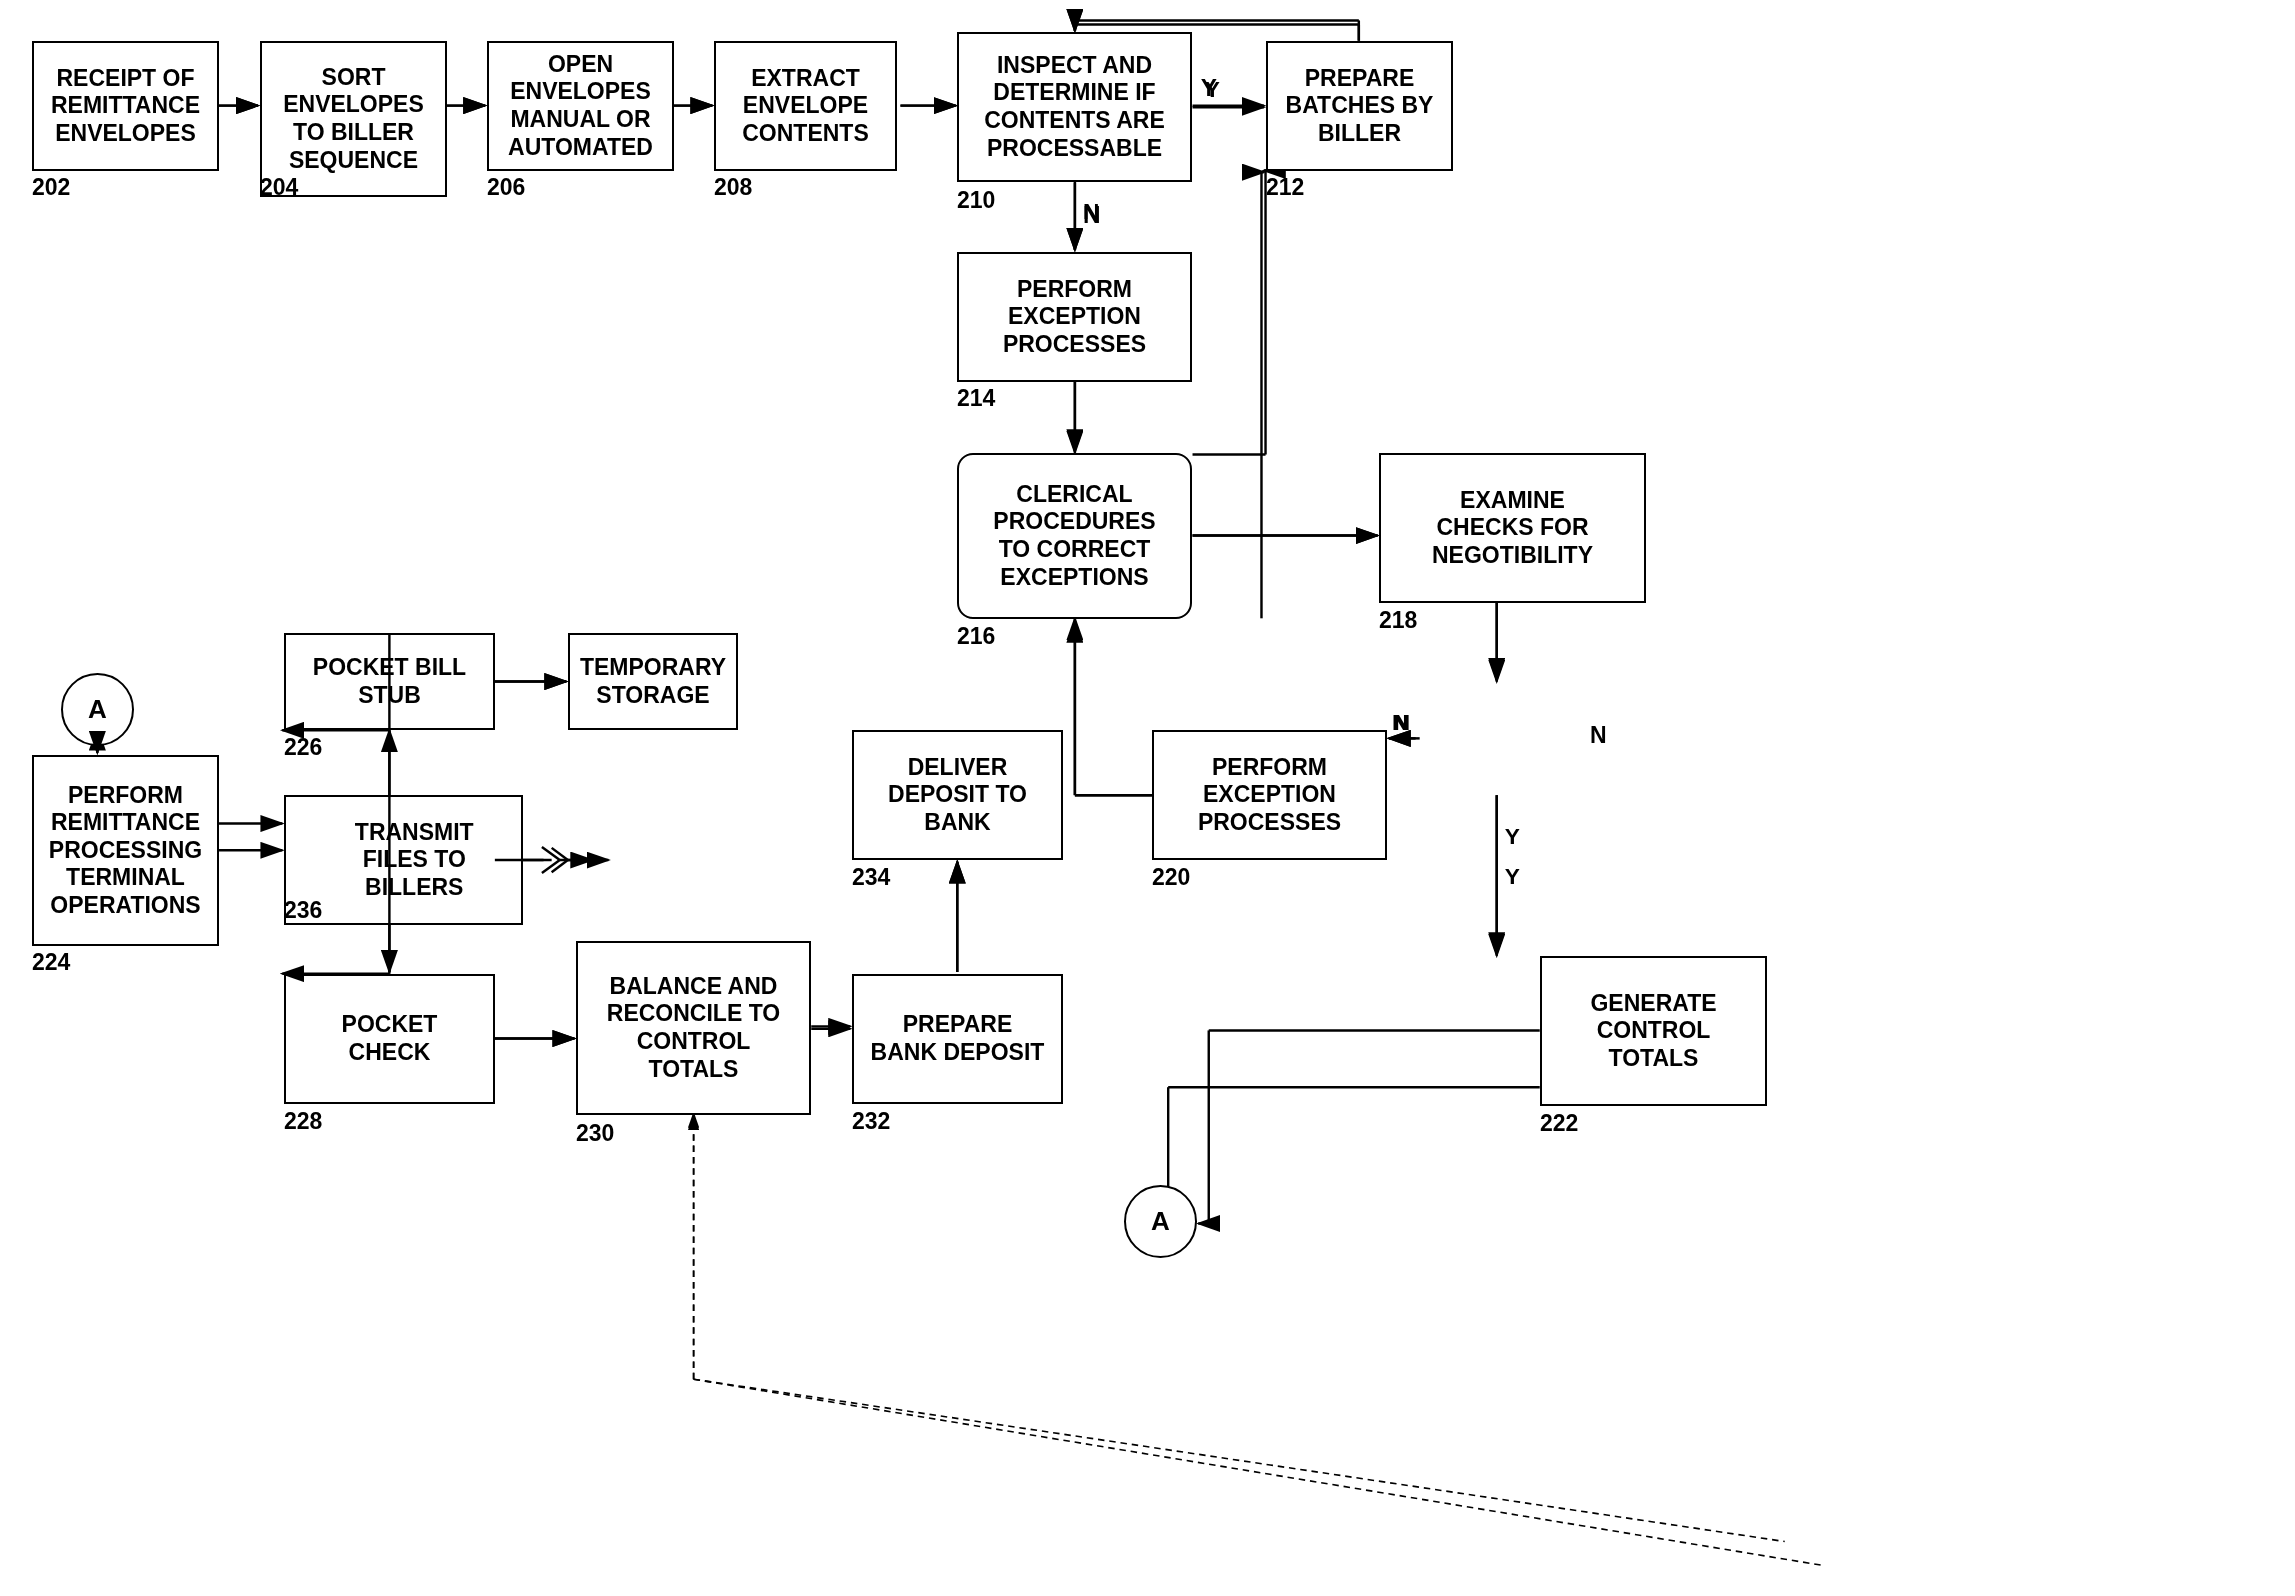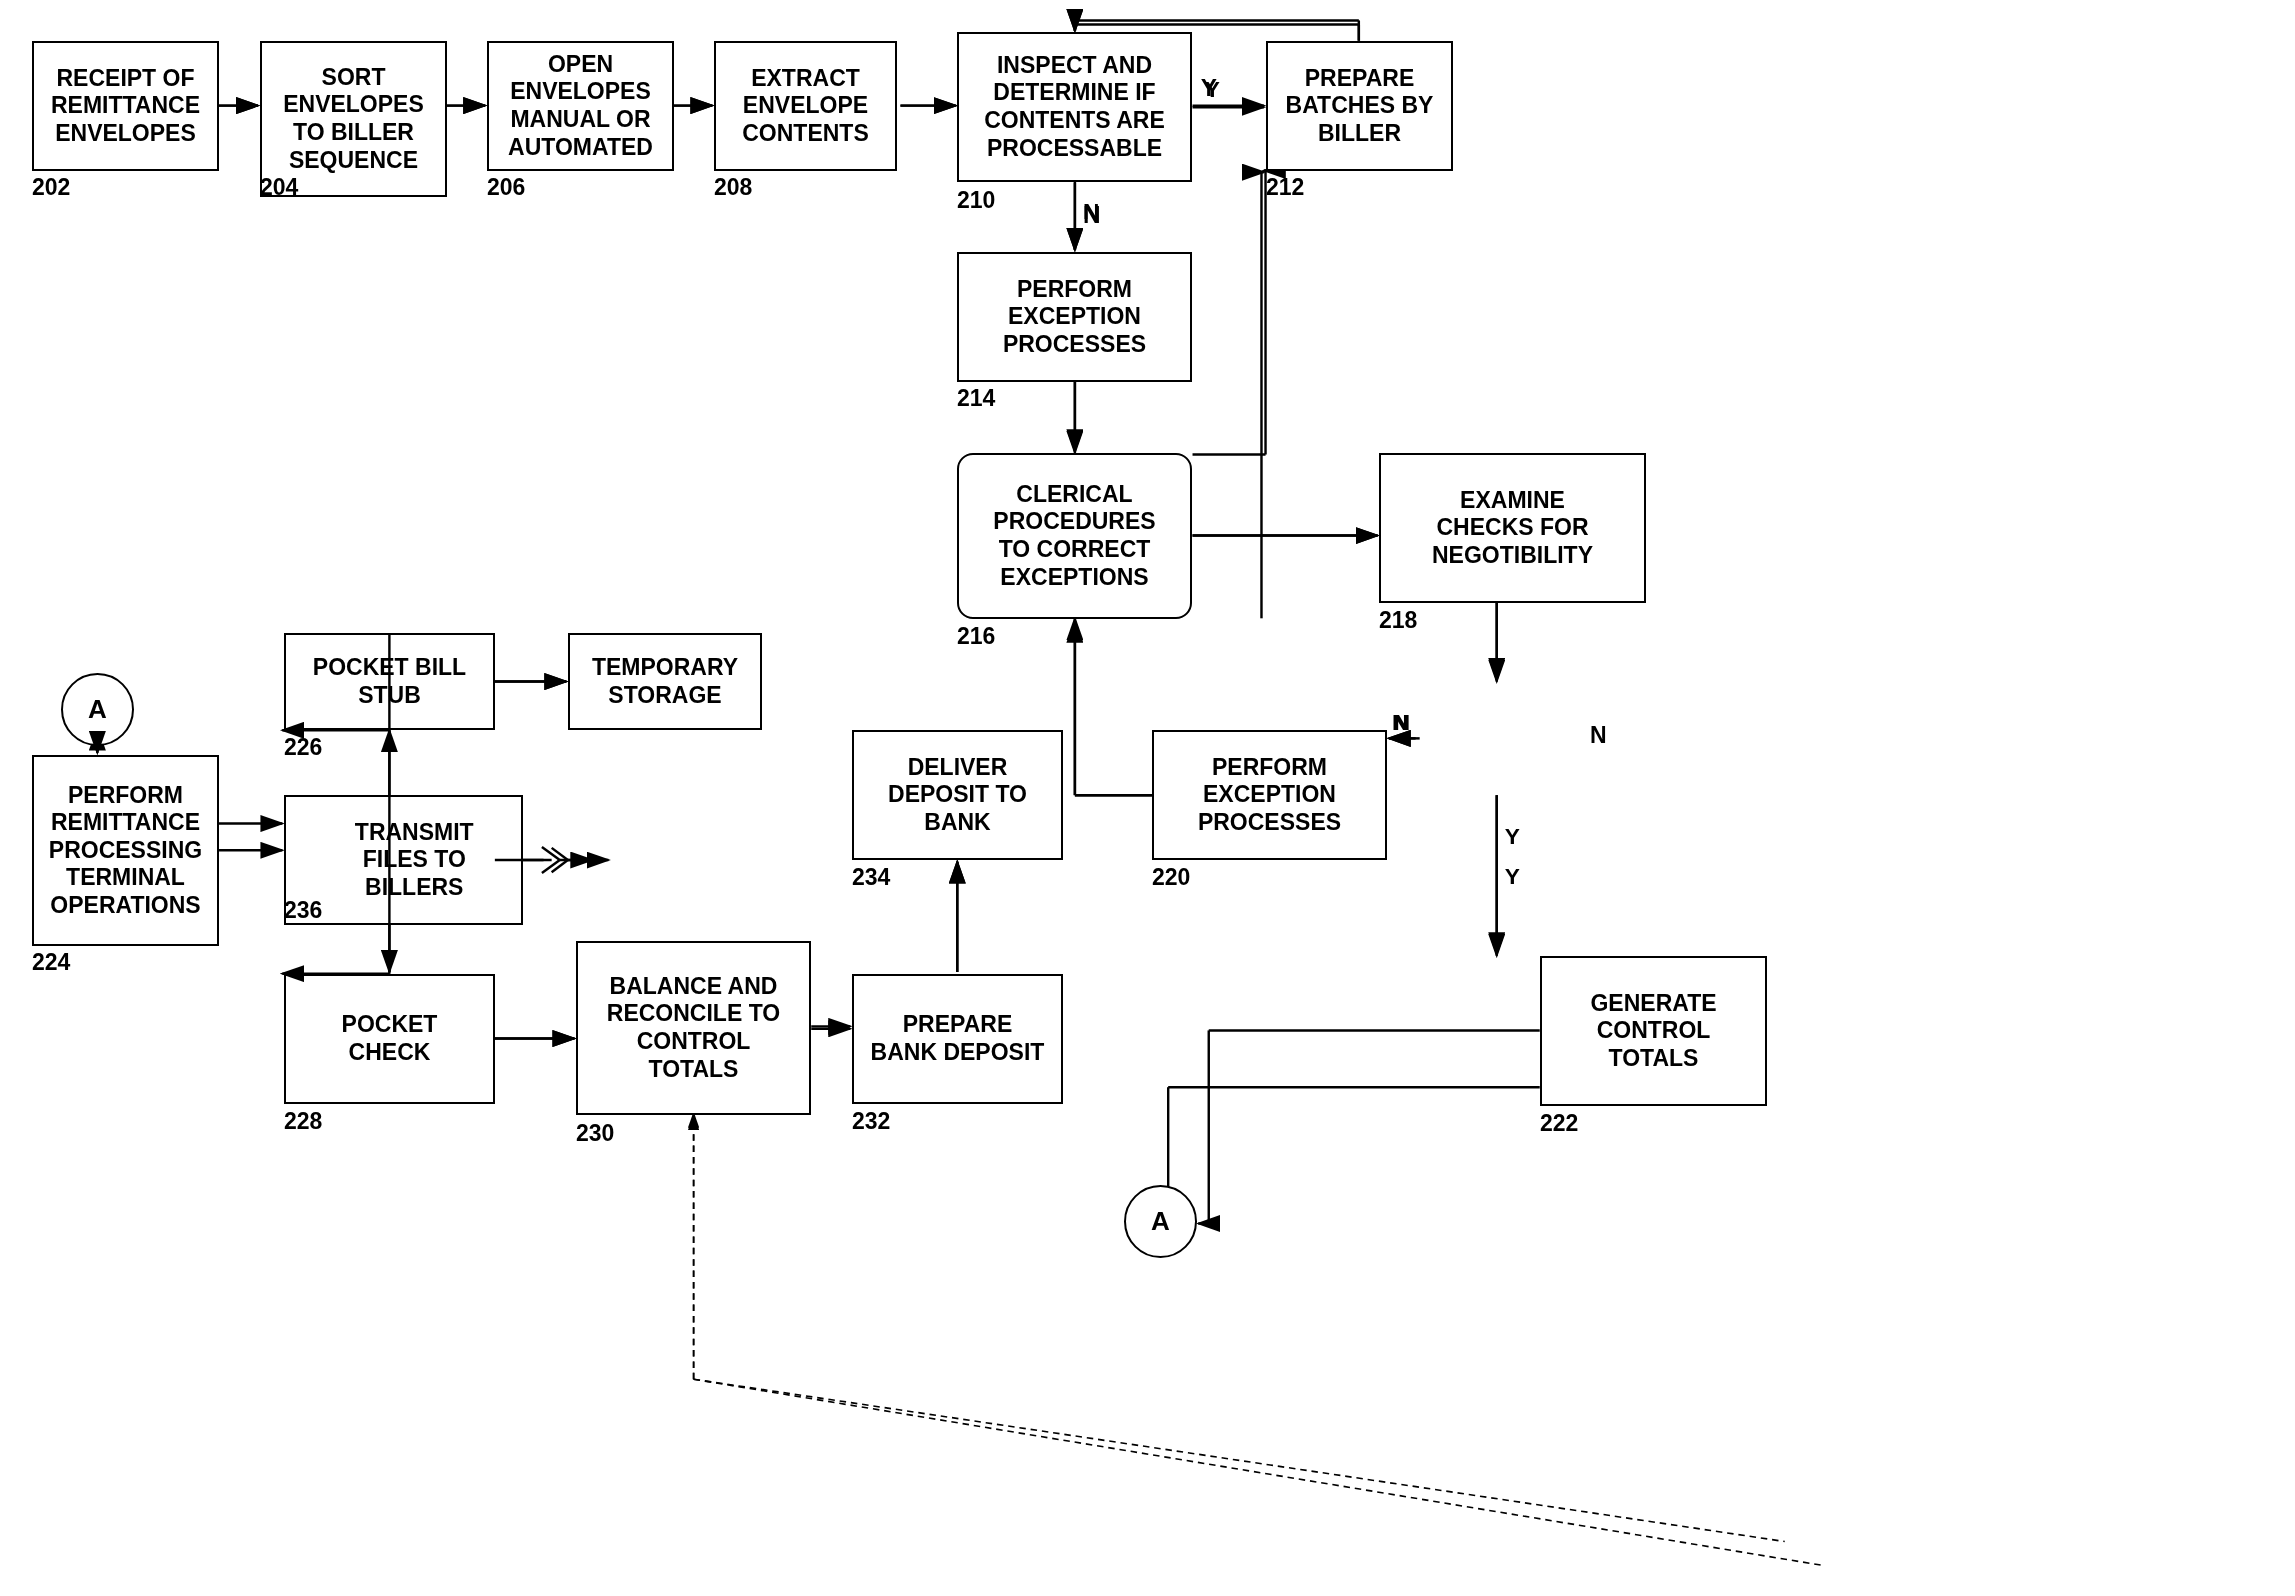--- a/index.html
+++ b/index.html
@@ -224,21 +224,21 @@
   <div class="box" style="left:32px;top:755px;width:187px;height:191px;">
     <span>PERFORM<br>REMITTANCE<br>PROCESSING<br>TERMINAL<br>OPERATIONS</span>
   </div>
   <div class="label" style="left:32px;top:949px;">224</div>
 
   <div class="box" style="left:284px;top:633px;width:211px;height:97px;">
     <span>POCKET BILL<br>STUB</span>
   </div>
   <div class="label" style="left:284px;top:734px;text-align:center;">226</div>
 
-  <div class="box" style="left:568px;top:633px;width:194px;height:97px;">
+  <div class="box" style="left:568px;top:633px;width:170px;height:97px;">
     <span>TEMPORARY<br>STORAGE</span>
   </div>
 
   <div class="box" style="left:284px;top:795px;width:239px;height:130px;padding-left:28px;">
     <span>TRANSMIT<br>FILES TO<br>BILLERS</span>
   </div>
   <div class="label" style="left:284px;top:897px;">236</div>
 
   <div class="box" style="left:284px;top:974px;width:211px;height:130px;">
     <span>POCKET<br>CHECK</span>

